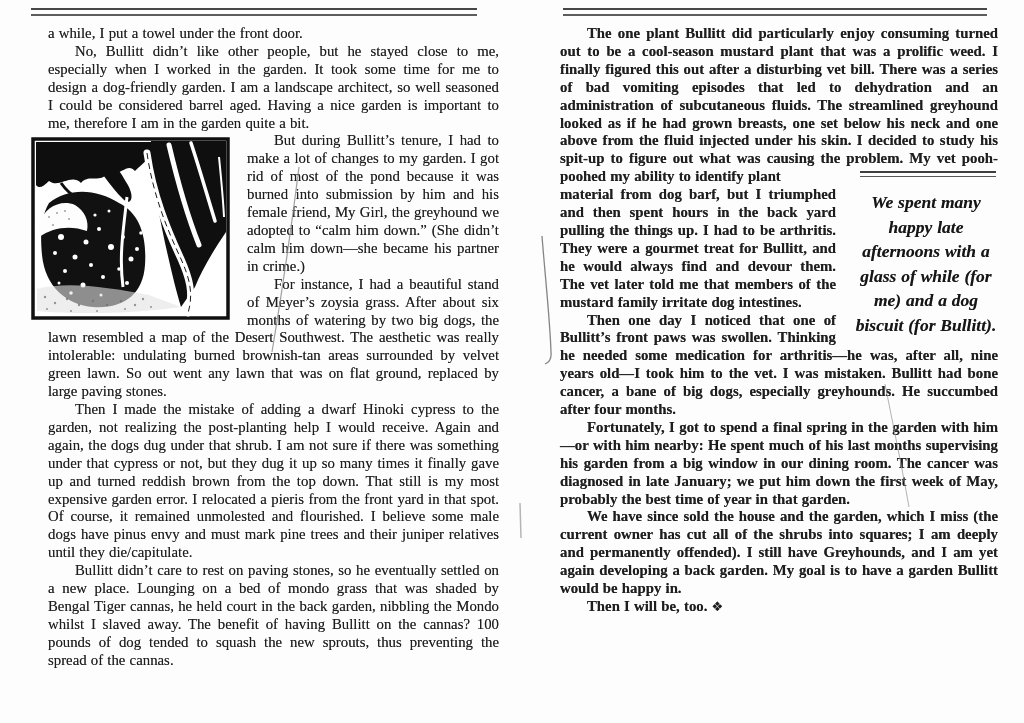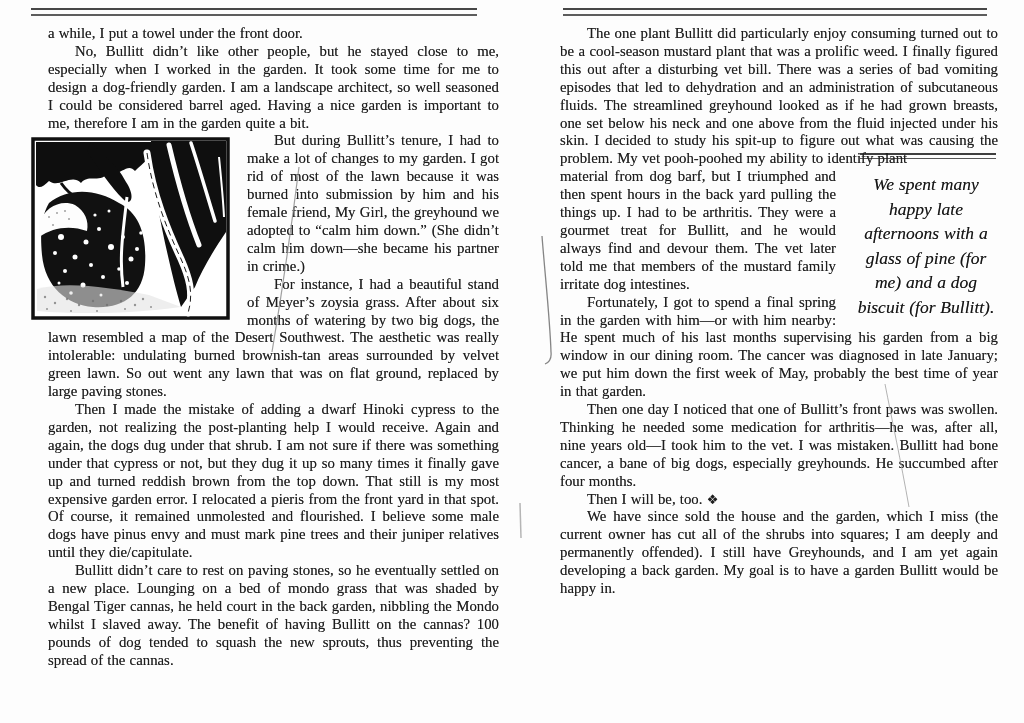--- a/index.html
+++ b/index.html
@@ -15,21 +15,21 @@
     border-top:2px solid #474747; border-bottom:2px solid #5d5d5d; }
   .rule-left  { left:31px;  top:8px; width:446px; }
   .rule-right { left:563px; top:8px; width:424px; }
 
   
   .col { position:absolute; top:25px; text-align:justify;
     font-size:14.8px; line-height:17.9px;
     text-shadow:0 0 .5px rgba(25,25,25,.6);
     word-spacing:.5px; hyphens:none; }
   .col.left  { left:48px;  width:451px; }
-  .col.right { left:560px; width:438px; }
+  .col.right { left:560px; width:438px;font-weight:bold; }
   p { margin:0; padding:0; }
   p.indent { text-indent:27px; }
 
   
   .illustration { float:left; width:199px; height:183px; margin:5px 17px 3px -17px; }
   .illustration svg { display:block; width:100%; height:100%; }
 
   
   .pullquote { float:right; width:152px; margin:-15px 0 6px 10px; }
   .pq-rule { height:3px; border-top:2px solid #3f3f3f; border-bottom:1.5px solid #575757; margin:0 2px 13px 14px; }
@@ -120,39 +120,39 @@
             <circle cx="16" cy="172" r="1"></circle>
           <circle cx="40" cy="174" r="1"></circle>
             <circle cx="66" cy="174" r="1"></circle>
             <circle cx="94" cy="172" r="1"></circle>
           <circle cx="112" cy="162" r="1.2"></circle>
             <circle cx="120" cy="170" r="1"></circle>
         </g>
       </svg>
     </div>
 
-    <p class="indent">But during Bullitt’s tenure, I had to make a lot of changes to my garden. I got rid of most of the lawn because it was burned into submission by him and his female friend, My Girl, the greyhound we adopted to “calm him down.” (She didn’t calm him down—she became his partner in crime.)</p>
+    <p class="indent">But during Bullitt’s tenure, I had to make a lot of changes to my garden. I got rid of most of the pond because it was burned into submission by him and his female friend, My Girl, the greyhound we adopted to “calm him down.” (She didn’t calm him down—she became his partner in crime.)</p>
     <p class="indent">For instance, I had a beautiful stand of Meyer’s zoysia grass. After about six months of watering by two big dogs, the lawn resembled a map of the Desert Southwest. The aesthetic was really intolerable: undulating burned brownish-tan areas surrounded by velvet green lawn. So out went any lawn that was on flat ground, replaced by large paving stones.</p>
     <p class="indent">Then I made the mistake of adding a dwarf Hinoki cypress to the garden, not realizing the post-planting help I would receive. Again and again, the dogs dug under that shrub. I am not sure if there was something under that cypress or not, but they dug it up so many times it finally gave up and turned reddish brown from the top down. That still is my most expensive garden error. I relocated a pieris from the front yard in that spot. Of course, it remained unmolested and flourished. I believe some male dogs have pinus envy and must mark pine trees and their juniper relatives until they die/capitulate.</p>
     <p class="indent">Bullitt didn’t care to rest on paving stones, so he eventually settled on a new place. Lounging on a bed of mondo grass that was shaded by Bengal Tiger cannas, he held court in the back garden, nibbling the Mondo whilst I slaved away. The benefit of having Bullitt on the cannas? 100 pounds of dog tended to squash the new sprouts, thus preventing the spread of the cannas.</p>
   </div>
 
   <div class="col right">
     <p class="indent">The one plant Bullitt did particularly enjoy consuming turned out to be a cool-season mustard plant that was a prolific weed. I finally figured this out after a disturbing vet bill. There was a series of bad vomiting episodes that led to dehydration and an administration of subcutaneous fluids. The streamlined greyhound looked as if he had grown breasts, one set below his neck and one above from the fluid injected under his skin. I decided to study his spit-up to figure out what was causing the problem. My vet pooh-poohed my ability to identify plant</p>
 
     <aside class="pullquote">
       <div class="pq-rule"></div>
-      <div class="pq-text">We spent many happy late afternoons with a glass of pine (for me) and a dog biscuit (for Bullitt).</div>
+      <div class="pq-text">We spent many happy late afternoons with a glass of while (for me) and a dog biscuit (for Bullitt).</div>
     </aside>
 
     <p>material from dog barf, but I triumphed and then spent hours in the back yard pulling the things up. I had to be arthritis. They were a gourmet treat for Bullitt, and he would always find and devour them. The vet later told me that members of the mustard family irritate dog intestines.</p>
+    <p class="indent">Then one day I noticed that one of Bullitt’s front paws was swollen. Thinking he needed some medication for arthritis—he was, after all, nine years old—I took him to the vet. I was mistaken. Bullitt had bone cancer, a bane of big dogs, especially greyhounds. He succumbed after four months.</p>
     <p class="indent">Fortunately, I got to spend a final spring in the garden with him—or with him nearby: He spent much of his last months supervising his garden from a big window in our dining room. The cancer was diagnosed in late January; we put him down the first week of May, probably the best time of year in that garden.</p>
-    <p class="indent">Then one day I noticed that one of Bullitt’s front paws was swollen. Thinking he needed some medication for arthritis—he was, after all, nine years old—I took him to the vet. I was mistaken. Bullitt had bone cancer, a bane of big dogs, especially greyhounds. He succumbed after four months.</p>
+    <p class="indent">We have since sold the house and the garden, which I miss (the current owner has cut all of the shrubs into squares; I am deeply and permanently offended). I still have Greyhounds, and I am yet again developing a back garden. My goal is to have a garden Bullitt would be happy in.</p>
     <p class="indent"><span>Then I will be, too.</span> <span class="endmark">❖</span></p>
-    <p class="indent">We have since sold the house and the garden, which I miss (the current owner has cut all of the shrubs into squares; I am deeply and permanently offended). I still have Greyhounds, and I am yet again developing a back garden. My goal is to have a garden Bullitt would be happy in.</p>
   </div>
 
   <svg class="marks" viewBox="0 0 1024 723" xmlns="http://www.w3.org/2000/svg">
     <path d="M299,167 C293,215 284,280 272,352" stroke="#8f8f8f" stroke-width="1.2" fill="none" opacity=".85"></path>
     <path d="M542,236 C545,275 550,320 551,352 Q552,361 545,364" stroke="#787878" stroke-width="1.3" fill="none" opacity=".9"></path>
     <path d="M520,503 L521,538" stroke="#a2a2a2" stroke-width="1.5" fill="none" opacity=".8"></path>
     <path d="M885,384 C892,420 901,462 909,507" stroke="#9a9a9a" stroke-width="1" fill="none" opacity=".75"></path>
   </svg>
 
 </div>

